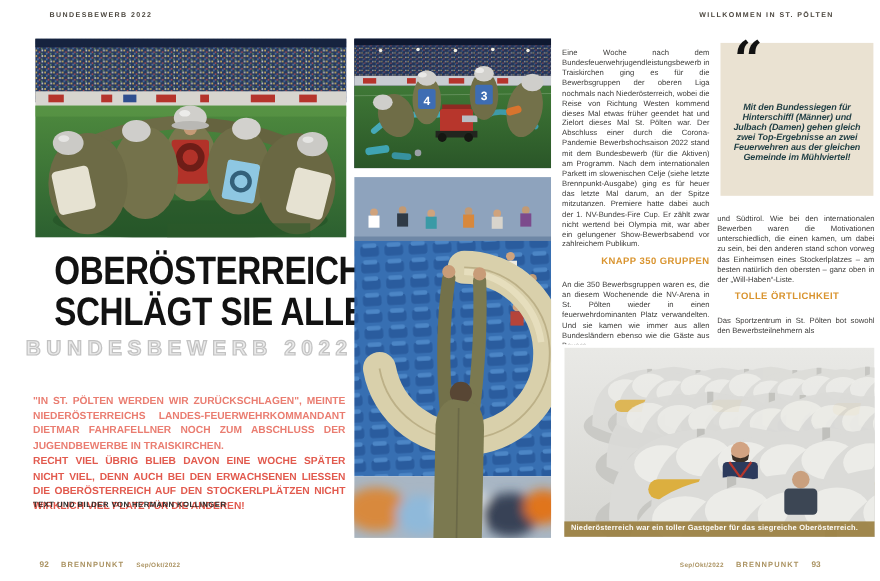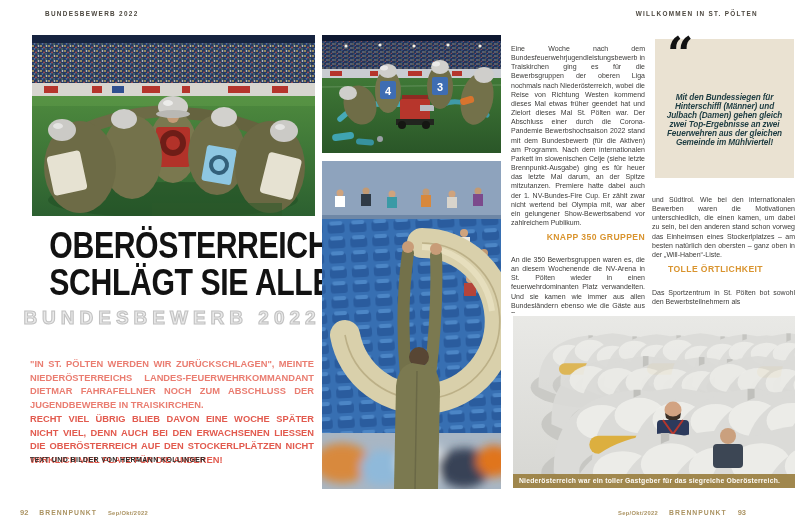--- a/index.html
+++ b/index.html
@@ -36,21 +36,21 @@
     font-size:46px;color:#121212;line-height:1;}
   .quote-text{position:absolute;left:10px;top:54px;width:119px;text-align:center;font-weight:700;
     font-style:italic;font-size:8.2px;line-height:9px;color:#1d3c42;letter-spacing:-.1px;}
   
   .photo4wrap{left:513px;top:316px;width:282px;height:172px;}
   .caption-bar{position:absolute;left:0;bottom:0;width:282px;height:14px;background:rgba(155,128,66,.93);
     color:#fdfbf6;font-size:6.8px;font-weight:700;line-height:14px;padding-left:6px;box-sizing:border-box;
     letter-spacing:.2px;}
   
   .footer{top:508px;display:flex;align-items:baseline;gap:11px;color:#ab9362;}
-  .footer.left{left:20px;}
+  .footer.left{left:36px;}
   .footer.right{right:54px;justify-content:center;}
   .f-page{font-size:7.5px;font-weight:700;}
   .f-mag{font-size:6.8px;font-weight:700;letter-spacing:1px;}
   .f-issue{font-size:5.8px;font-weight:700;letter-spacing:.3px;}
 </style>
 </head>
 <body>
 
 <div class="spread">
 

